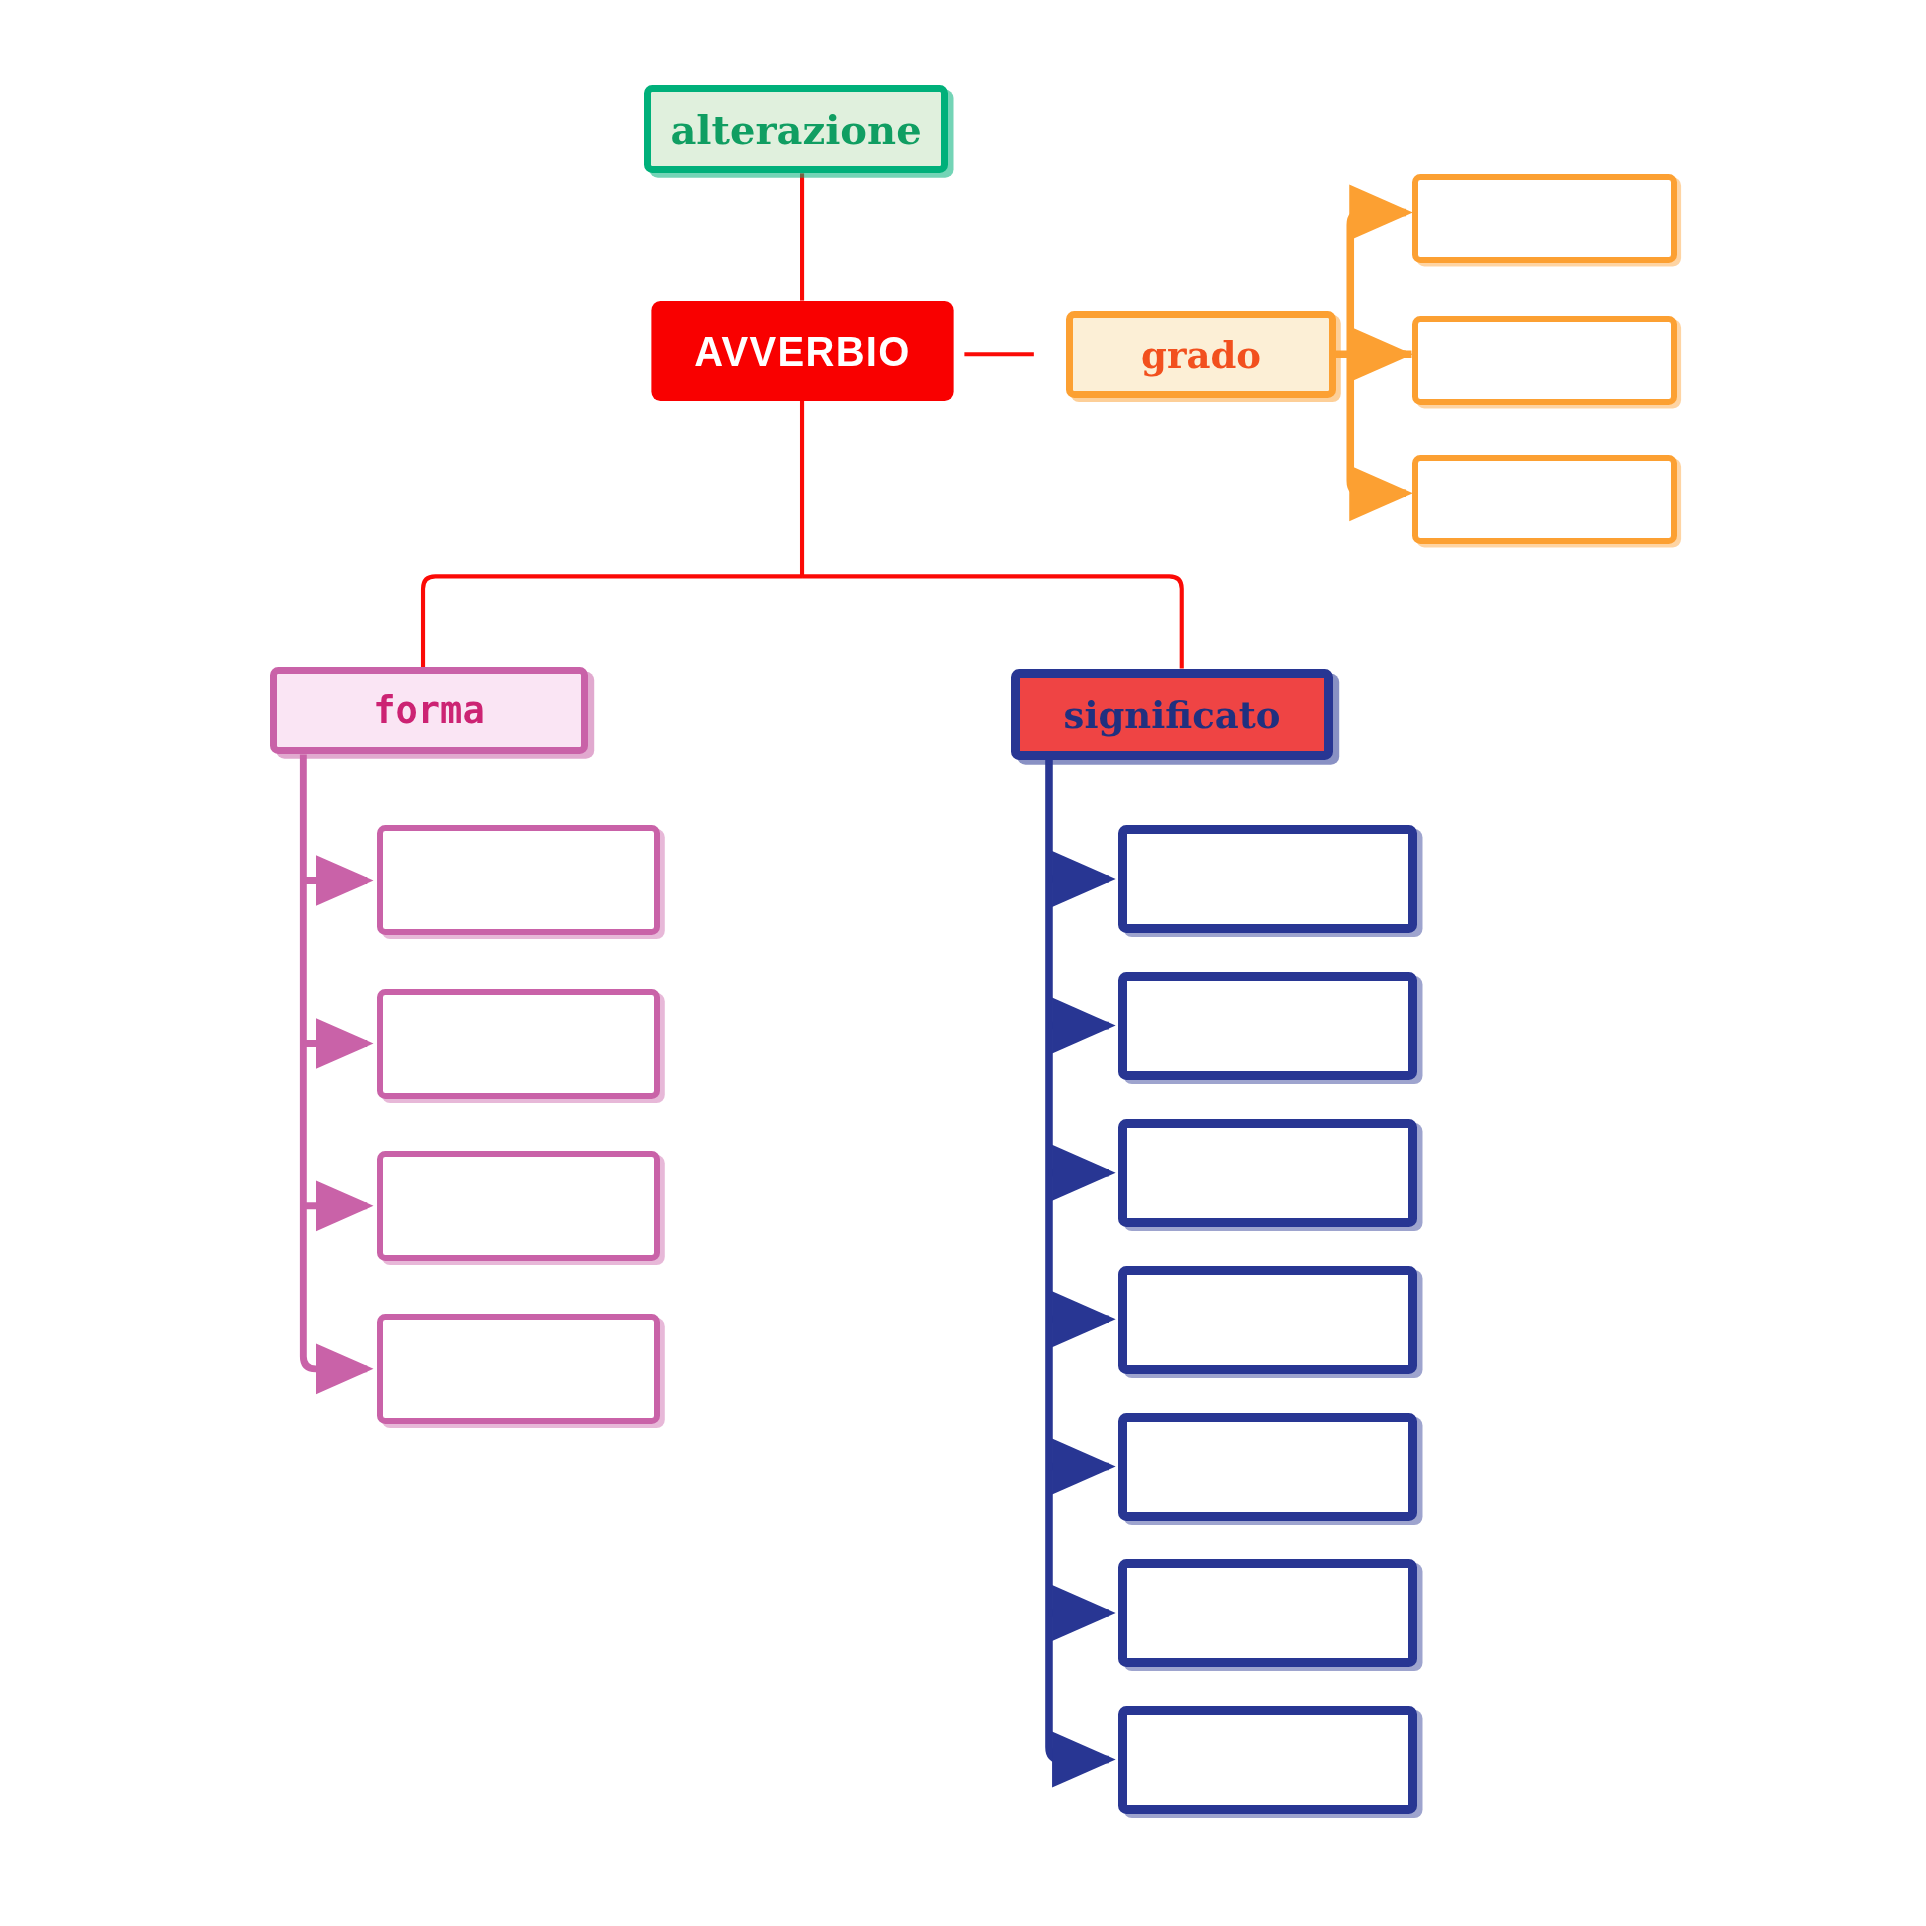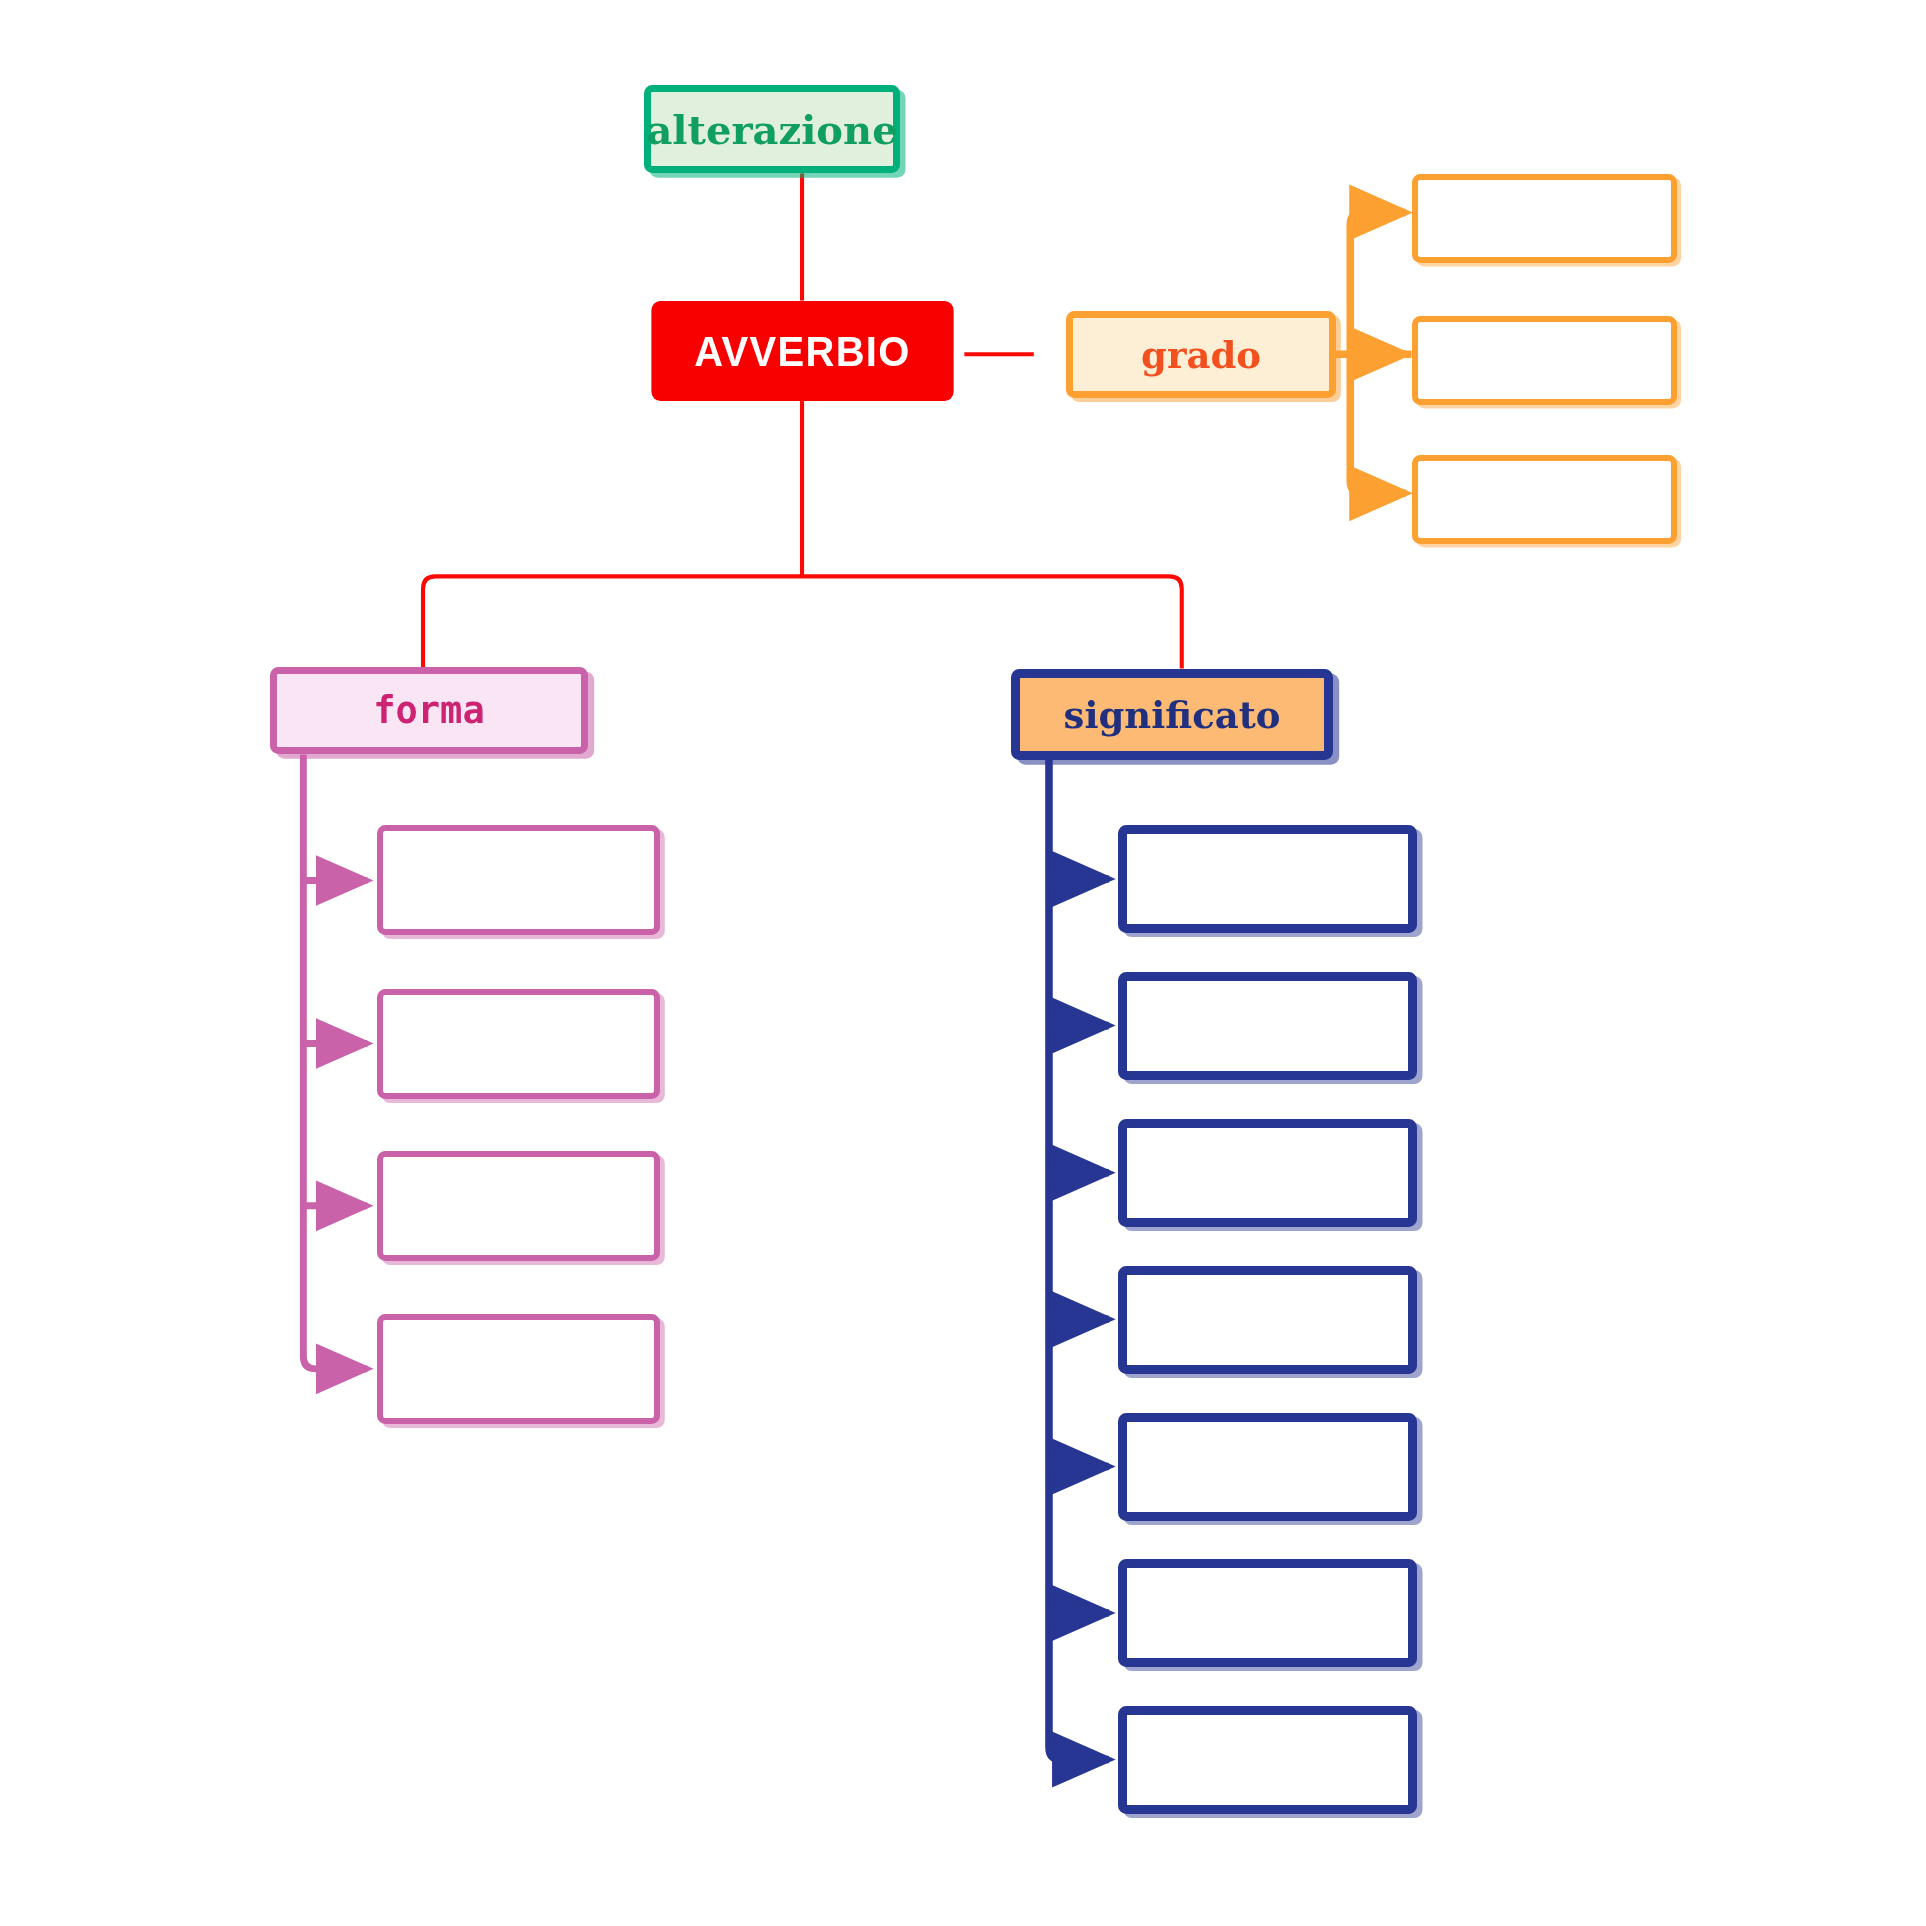--- a/index.html
+++ b/index.html
@@ -11,21 +11,21 @@
     overflow:hidden;
     position:relative;
   }
   #stage{position:absolute;left:0;top:0;width:1926px;height:1926px;}
   svg.links{position:absolute;left:0;top:0;width:1926px;height:1926px;pointer-events:none;}
 
   .node{position:absolute;box-sizing:border-box;display:flex;align-items:center;justify-content:center;text-align:center;}
 
   
   .n-alterazione{
-    left:644px;top:85px;width:256px;height:88px;
+    left:644px;top:85px;width:304px;height:88px;
     background:#e0f0dd;
     border:7.6px solid #00b07a;
     border-radius:8.3px;
     box-shadow:5.5px 4.8px 0 rgba(0,176,122,0.55);
     color:#109e62;
     font-size:40px;font-weight:700;
     font-family:"DejaVu Serif", serif;
   }
 
   
@@ -61,21 +61,21 @@
     border-radius:8.3px;
     box-shadow:6.2px 4.8px 0 rgba(201,98,168,0.55);
     color:#cc2373;
     font-size:37px;font-weight:700;
     font-family:"DejaVu Sans Mono", monospace;
   }
 
   
   .n-significato{
     left:1011px;top:669px;width:322px;height:91px;
-    background:#fdba74;
+    background:#ef4444;
     border:9px solid #283693;
     border-radius:8.3px;
     box-shadow:6.2px 4.8px 0 rgba(40,54,147,0.55);
     color:#20307f;
     font-size:37px;font-weight:700;
     font-family:"DejaVu Serif", serif;
   }
 
   
   .leaf{position:absolute;box-sizing:border-box;background:#ffffff;border-radius:8.3px;}

